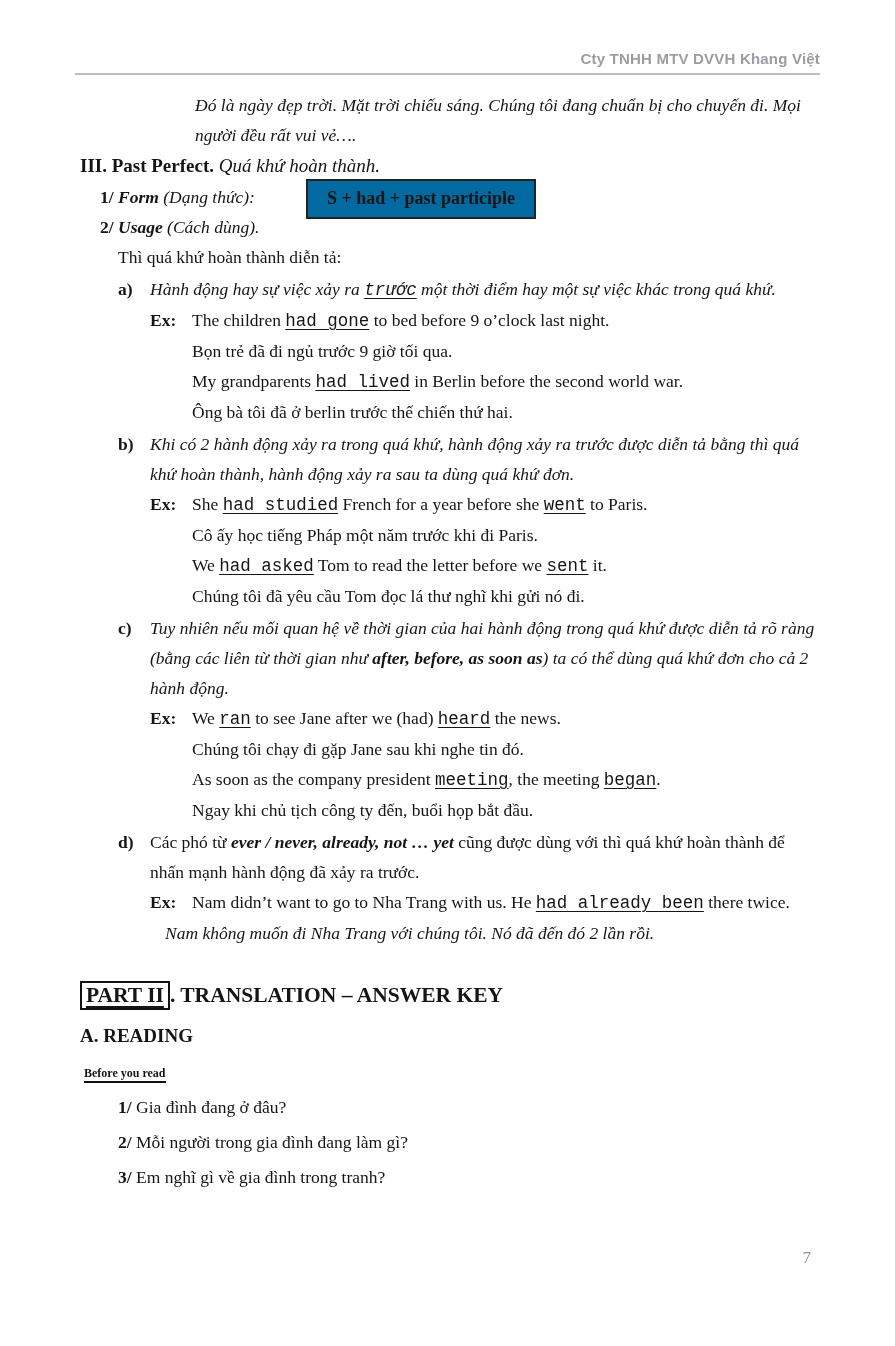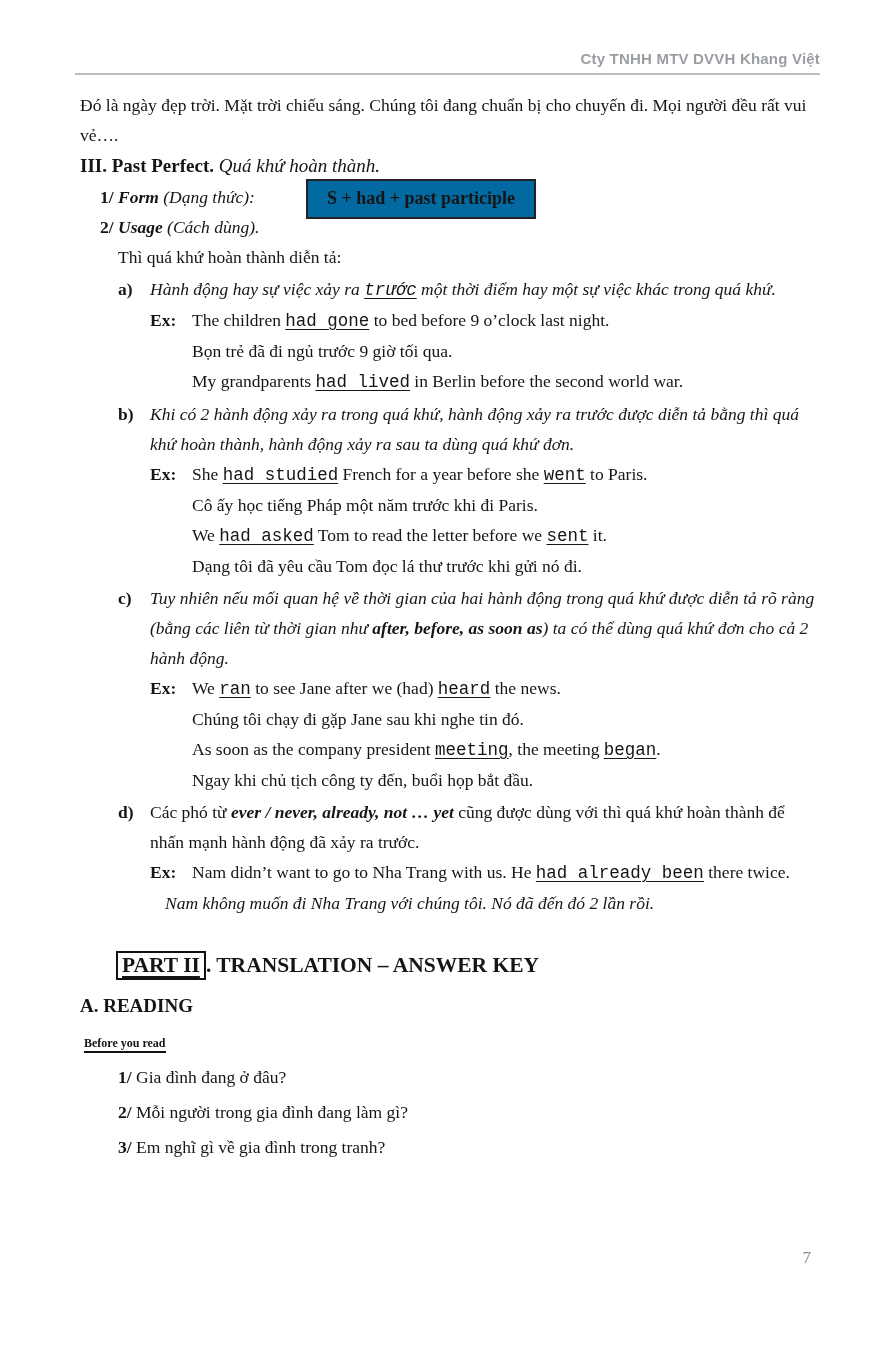--- a/index.html
+++ b/index.html
@@ -8,35 +8,35 @@
   .company{position:absolute;top:50px;left:75px;width:745px;text-align:right;
            font-family:"Liberation Sans","DejaVu Sans",sans-serif;font-size:15px;
            font-weight:bold;color:#9a9ea3;letter-spacing:.2px;}
   .rule{position:absolute;top:73px;left:75px;width:745px;border-top:2px solid #bdbdbd;}
   .content{position:absolute;top:90px;left:80px;width:738px;font-size:17.5px;line-height:30px;}
   p,div,h1,h2{margin:0;padding:0;}
   .b{font-weight:bold;}
   .i{font-style:italic;}
   .bi{font-weight:bold;font-style:italic;}
   .u{text-decoration:underline;text-underline-offset:3px;font-family:Liberation Mono, monospace;}
-  .intro{}
+  .intro{margin-left:115px;font-style:italic;}
   .h3heading{font-size:19px;line-height:32px;}
   .numline{margin-left:20px;position:relative;}
   .sbox{position:absolute;left:206px;top:-3px;border:2px solid #222;background:#0369a1;
         padding:4px 19px 6px;font-weight:bold;font-size:18px;line-height:26px;white-space:nowrap;}
   .usage-intro{margin-left:38px;}
   .item{margin-left:38px;padding-left:32px;position:relative;margin-top:2px;}
   .marker{position:absolute;left:0;top:0;}
   .ex{margin-left:70px;padding-left:42px;position:relative;}
   .exlabel{position:absolute;left:0;top:0;}
   .exf{margin-left:112px;}
   .trans{margin-left:112px;}
   .trans-d{margin-left:85px;font-style:italic;}
   .part-heading{margin-top:28px;font-size:21.5px;line-height:38px;font-weight:bold;}
-  .part-box{border:2px solid #111;padding:0 4px 1px;text-decoration:underline;text-underline-offset:4px;margin-left:36px;}
+  .part-box{border:2px solid #111;padding:0 4px 1px;text-decoration:underline;text-underline-offset:4px;}
   .reading-heading{margin-top:6px;font-size:19px;font-weight:bold;line-height:32px;}
   .before-read{margin-top:6px;margin-left:4px;font-size:12px;font-weight:bold;line-height:30px;}
   .before-underline{border-bottom:2px solid #111;padding-bottom:1px;}
   .pair-intro{margin-top:4px;margin-left:38px;font-style:italic;}
   .question{margin-top:3px;margin-left:38px;line-height:32px;}
   .page-num{position:absolute;top:1248px;right:84px;font-size:17px;color:#8b8f93;}
 </style>
 </head>
 <body>
 
@@ -72,32 +72,33 @@
     <div class="item">
       <span class="marker b">a)</span>
       <span class="i"><span>Hành động hay sự việc xảy ra </span><span class="u">trước</span><span> một thời điểm hay một sự việc khác trong quá khứ.</span></span>
     </div>
     <div class="ex">
       <span class="exlabel b">Ex:</span>
       <span><span>The children </span><span class="u">had gone</span><span> to bed before 9 o’clock last night.</span></span>
     </div>
     <p class="trans">Bọn trẻ đã đi ngủ trước 9 giờ tối qua.</p>
     <p class="exf"><span>My grandparents </span><span class="u">had lived</span><span> in Berlin before the second world war.</span></p>
+    <p class="trans">Ông bà tôi đã ở berlin trước thế chiến thứ hai.</p>
 
     <div class="item">
       <span class="marker b">b)</span>
       <span class="i">Khi có 2 hành động xảy ra trong quá khứ, hành động xảy ra trước được diễn tả bằng thì quá khứ hoàn thành, hành động xảy ra sau ta dùng quá khứ đơn.</span>
     </div>
     <div class="ex">
       <span class="exlabel b">Ex:</span>
       <span><span>She </span><span class="u">had studied</span><span> French for a year before she </span><span class="u">went</span><span> to Paris.</span></span>
     </div>
     <p class="trans">Cô ấy học tiếng Pháp một năm trước khi đi Paris.</p>
     <p class="exf"><span>We </span><span class="u">had asked</span><span> Tom to read the letter before we </span><span class="u">sent</span><span> it.</span></p>
-    <p class="trans">Dạng tôi đã yêu cầu Tom đọc lá thư trước khi gửi nó đi.</p>
+    <p class="trans">Chúng tôi đã yêu cầu Tom đọc lá thư nghĩ khi gửi nó đi.</p>
 
     <div class="item">
       <span class="marker b">c)</span>
       <span class="i"><span>Tuy nhiên nếu mối quan hệ về thời gian của hai hành động trong quá khứ được diễn tả rõ ràng (bằng các liên từ thời gian như </span><span class="b">after, before, as soon as</span><span>) ta có thể dùng quá khứ đơn cho cả 2 hành động.</span></span>
     </div>
     <div class="ex">
       <span class="exlabel b">Ex:</span>
       <span><span>We </span><span class="u">ran</span><span> to see Jane after we (had) </span><span class="u">heard</span><span> the news.</span></span>
     </div>
     <p class="trans">Chúng tôi chạy đi gặp Jane sau khi nghe tin đó.</p>

